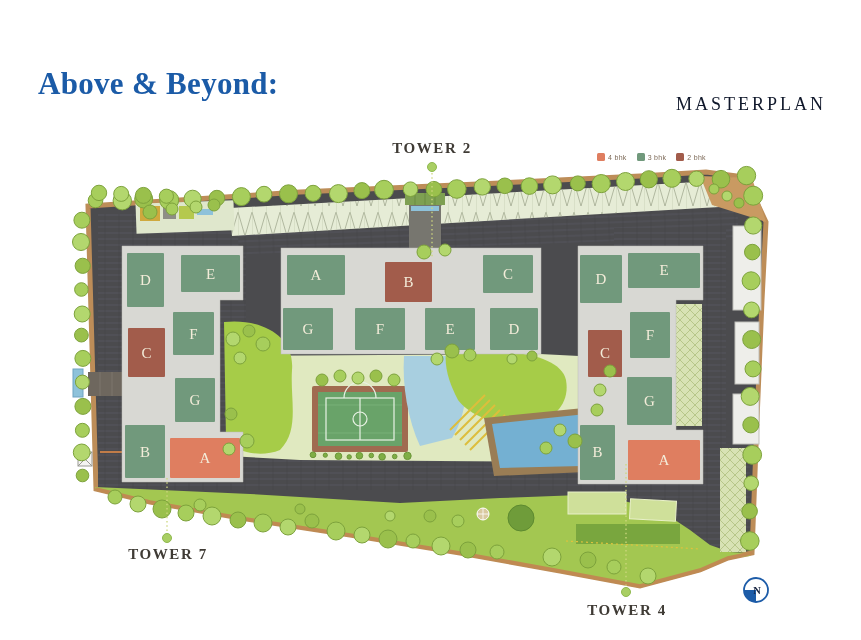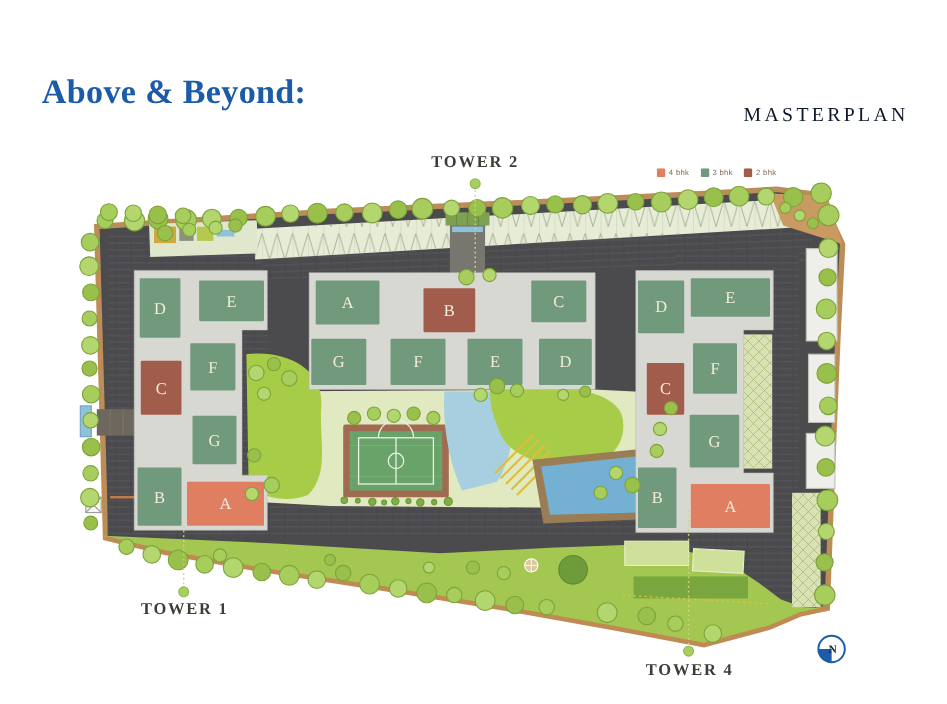--- a/index.html
+++ b/index.html
@@ -46,21 +46,21 @@
     </div>
     <div class="legend-item">
       <svg width="8" height="8">
         <rect width="8" height="8" rx="1.5" fill="#a25c4b"></rect>
         </svg>
       <span>2 bhk</span>
     </div>
   </div>
 
   <div class="tower-label" id="t2label">TOWER 2</div>
-  <div class="tower-label" id="t1label">TOWER 1</div>
+  <div class="tower-label" id="t1label">TOWER 7</div>
   <div class="tower-label" id="t3label">TOWER 4</div>
 
   <svg id="plan" width="861" height="640" viewBox="0 0 861 640" style="position:absolute;left:0;top:0;">
     <defs>
       <pattern id="pk" patternUnits="userSpaceOnUse" width="14" height="6">
         <rect width="14" height="6" fill="#4b4b4e"></rect>
         <path d="M0,5 H14" stroke="#575761" stroke-width="0.8"></path>
         <path d="M7,0 V6" stroke="#434347" stroke-width="0.5"></path>
       </pattern>
       <pattern id="vp" patternUnits="userSpaceOnUse" width="14" height="30">

